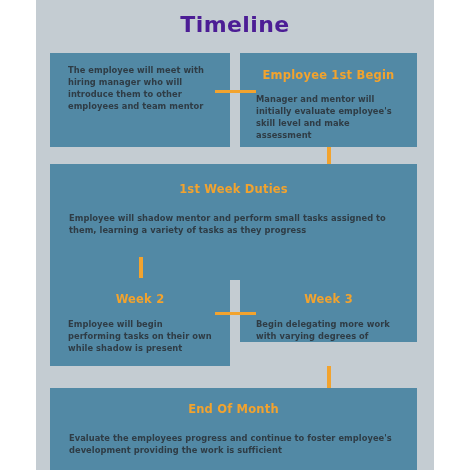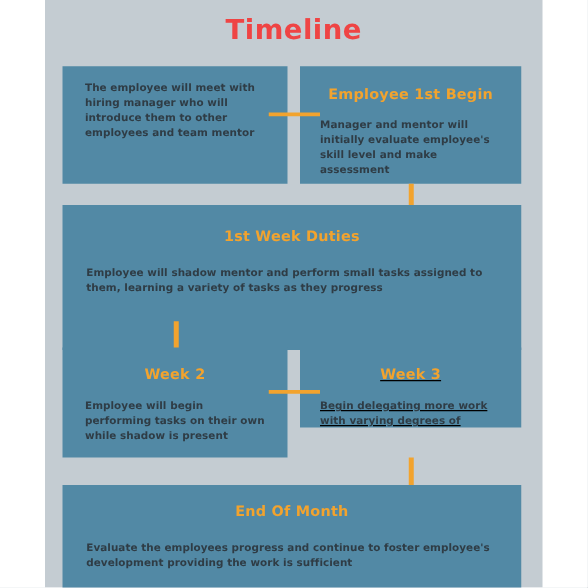--- a/index.html
+++ b/index.html
@@ -36,21 +36,21 @@
   
   .title {
     position: absolute;
     left: 36px;
     top: 11px;
     width: 398px;
     text-align: center;
     font-size: 22px;
     font-weight: bold;
     letter-spacing: 0.4px;
-    color: #ef4444;
+    color: #4c1d95;
     line-height: 28px;
   }
 
   
   .box {
     position: absolute;
     background: #5289a5;
     box-sizing: border-box;
     overflow: hidden;
   }
@@ -78,21 +78,21 @@
   #box-first-day   .box-body  { margin: 11px 14px 0 18px; }
   #box-first-week  .box-body  { margin: 11px 12px 0 16px; }
 
   
   #box-week-duties { left: 50px;  top: 164px; width: 367px; height: 116px; }
   #box-week-duties .box-head  { margin: 18px 0 0 0; }
   #box-week-duties .box-body  { margin: 16px 20px 0 19px; }
 
   
   #box-week-2 { left: 50px;  top: 278px; width: 180px; height: 88px; }
-  #box-week-3 { left: 240px; top: 278px; width: 177px; height: 64px; text-decoration: underline; }
+  #box-week-3 { left: 240px; top: 278px; width: 177px; height: 64px; }
   #box-week-2 .box-head { margin: 14px 0 0 0; }
   #box-week-3 .box-head { margin: 14px 0 0 0; }
   #box-week-2 .box-body { margin: 12px 14px 0 18px; }
   #box-week-3 .box-body { margin: 12px 12px 0 16px; }
 
   
   #box-end-of-month { left: 50px; top: 388px; width: 367px; height: 92px; }
   #box-end-of-month .box-head { margin: 14px 0 0 0; }
   #box-end-of-month .box-body { margin: 16px 20px 0 19px; }
 

